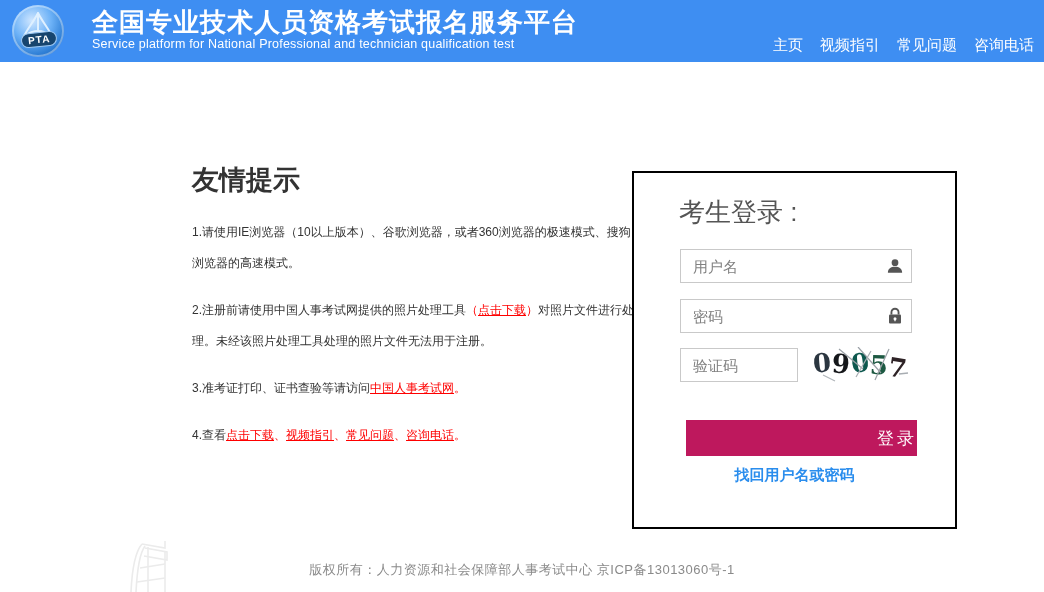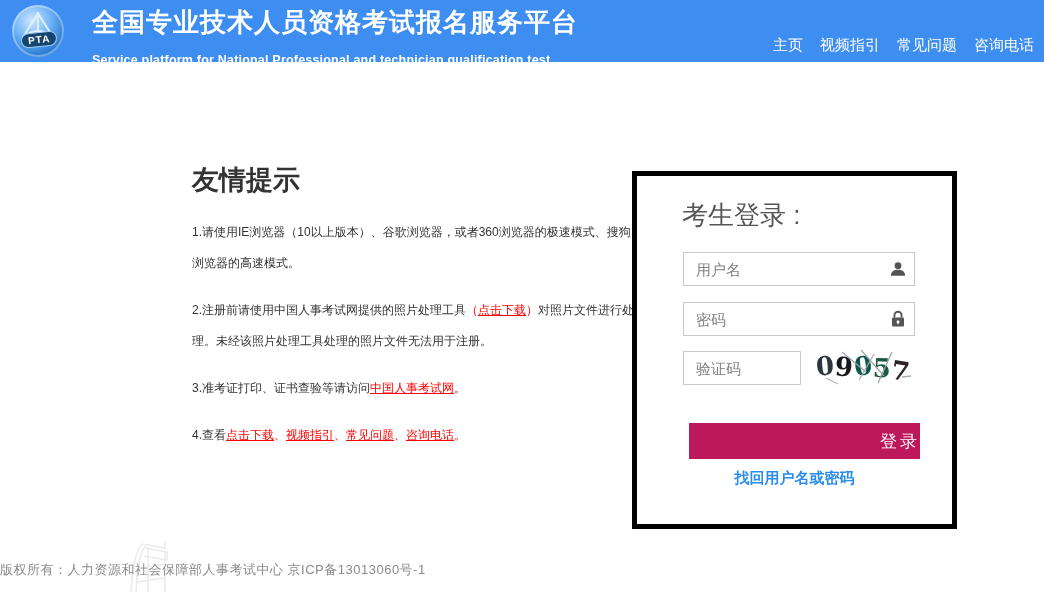--- a/index.html
+++ b/index.html
@@ -11,35 +11,35 @@
   .header { position:absolute; top:0; left:0; width:100%; height:62px; background:#3e8ef2; }
   .logo { position:absolute; left:12px; top:5px; width:52px; height:52px; border-radius:50%;
           background:radial-gradient(circle at 38% 30%, #cfe6ff 0%, #6db2f7 40%, #2f7fd6 70%, #1b5aa8 100%);
           box-shadow:inset 0 0 0 2px rgba(255,255,255,.35); cursor:pointer; }
   .logo-sail { position:absolute; left:10px; top:7px; width:32px; height:30px; }
   .logo-band { position:absolute; left:9px; top:27px; background:#17456e; color:#fff;
                font-size:10px; font-weight:bold; letter-spacing:1px; padding:1px 6px;
                border-radius:8px; transform:rotate(-6deg); border:1px solid #9fc9f2; }
   .titles { position:absolute; left:64px; top:7px; color:#fff;padding-left:28px; }
   .title-cn { font-size:26px; font-weight:bold; letter-spacing:1px; line-height:30px; }
-  .title-en { font-size:12.5px; font-weight:bold; margin-top:16px; letter-spacing:.2px; }
+  .title-en { font-size:12.5px; font-weight:normal; margin-top:0; letter-spacing:.2px; }
   .nav { position:absolute; right:10px; top:0; height:62px; display:flex; align-items:center;
          gap:17px; }
   .nav-link { color:#fff; font-size:15px; text-decoration:none; cursor:pointer; white-space:nowrap;margin-top:28px; }
 
   
   .notice { position:absolute; left:192px; top:162px; width:450px; color:#333; }
   .notice-title { font-size:27px; font-weight:bold; color:#333; margin-bottom:19px; }
   .tip { font-size:12px; line-height:31px; margin-bottom:16px; color:#333; }
   .rlink { color:#fe0000; text-decoration:underline; cursor:pointer; }
   .rtext { color:#fe0000; }
 
   
   .panel { position:absolute; left:632px; top:171px; width:325px; height:358px;
-           background:#fff; border:5px solid #000000; }
+           background:#fff; border:2px solid #000000; }
   .panel-heading { position:absolute; left:45px; top:22px; font-size:26px; color:#555; }
   .field { position:absolute; left:46px; width:232px; height:34px; }
   .field-user { top:76px; } .field-pass { top:126px; } .field-captcha { top:175px; width:118px; }
   .field input { width:100%; height:34px; border:1px solid #c9c9c9; padding:0 30px 0 12px;
                  font-size:15px; color:#333; outline:none; font-family:inherit; }
   .field-captcha input { padding-right:10px; }
   .field input::placeholder { color:#818181; }
   .field-icon { position:absolute; right:8px; top:8px; width:18px; height:18px; pointer-events:none; }
   .captcha-img { position:absolute; left:177px; top:174px; width:101px; height:36px; cursor:pointer; }
   .cdigits { position:absolute; left:2px; top:1px; width:100%; display:flex; gap:1px;
@@ -51,21 +51,21 @@
   .cdigits span:nth-child(4){ color:#1d5942; transform:rotate(2deg) translateY(2px); }
   .cdigits span:nth-child(5){ color:#2e2326; transform:rotate(9deg) translateY(5px); }
   .cnoise { position:absolute; left:0; top:0; }
   .login-btn { position:absolute; left:52px; top:247px; width:231px; height:36px;
                background:#be185d; border:none; color:#fff; font-size:17px; letter-spacing:3px;
                cursor:pointer; font-family:inherit;text-align:right; }
   .forgot { position:absolute; left:0; width:100%; top:293px; text-align:center; }
   .forgot a { color:#2a8ded; font-size:15px; text-decoration:none; cursor:pointer;font-weight:bold; }
 
   
-  .footer { position:absolute; top:561px; left:0; width:100%; text-align:left;
+  .footer { position:absolute; top:561px; left:0; width:100%; text-align:center;
             font-size:13px; color:#8a8a8a; letter-spacing:.5px; }
   .building { position:absolute; left:125px; top:540px; }
 </style>
 </head>
 <body>
 
 <div class="stage">
 
   <div class="header">
     <div class="logo">

